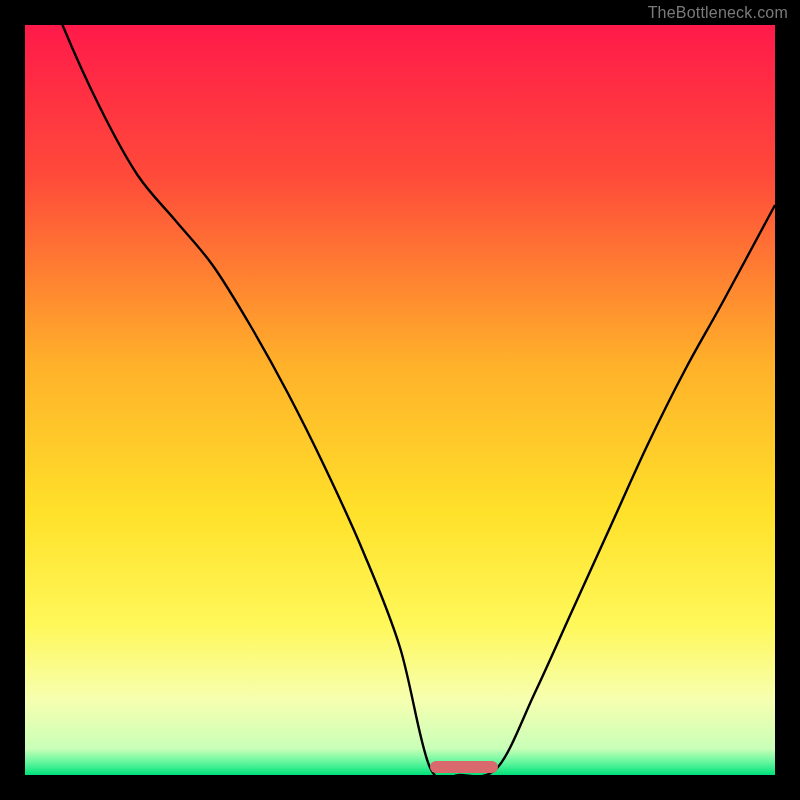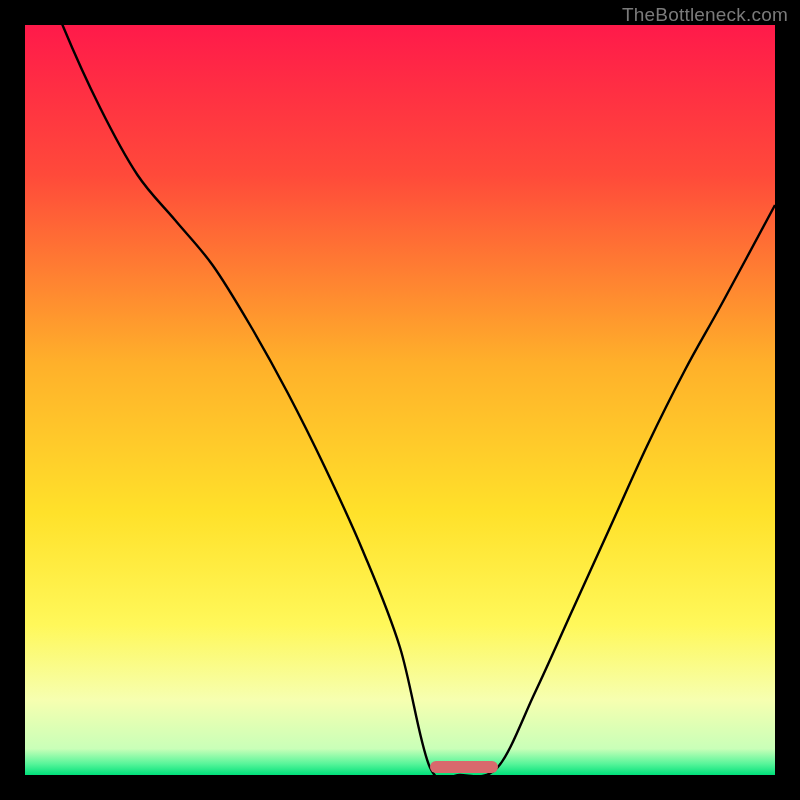--- a/index.html
+++ b/index.html
@@ -37,21 +37,21 @@
   .marker {
     position: absolute;
     height: 12px;
     border-radius: 6px;
   }
   .watermark {
     position: absolute;
     top: 4px;
     right: 12px;
     color: #7a7a7a;
-    font-size: 19px;
+    font-size: 16px;
     font-weight: 500;
     letter-spacing: 0.2px;
   }
 </style>
 </head>
 <body>
 
 <div class="frame">
   <svg class="gradient" viewBox="0 0 750 750" preserveAspectRatio="none">
     <defs>

